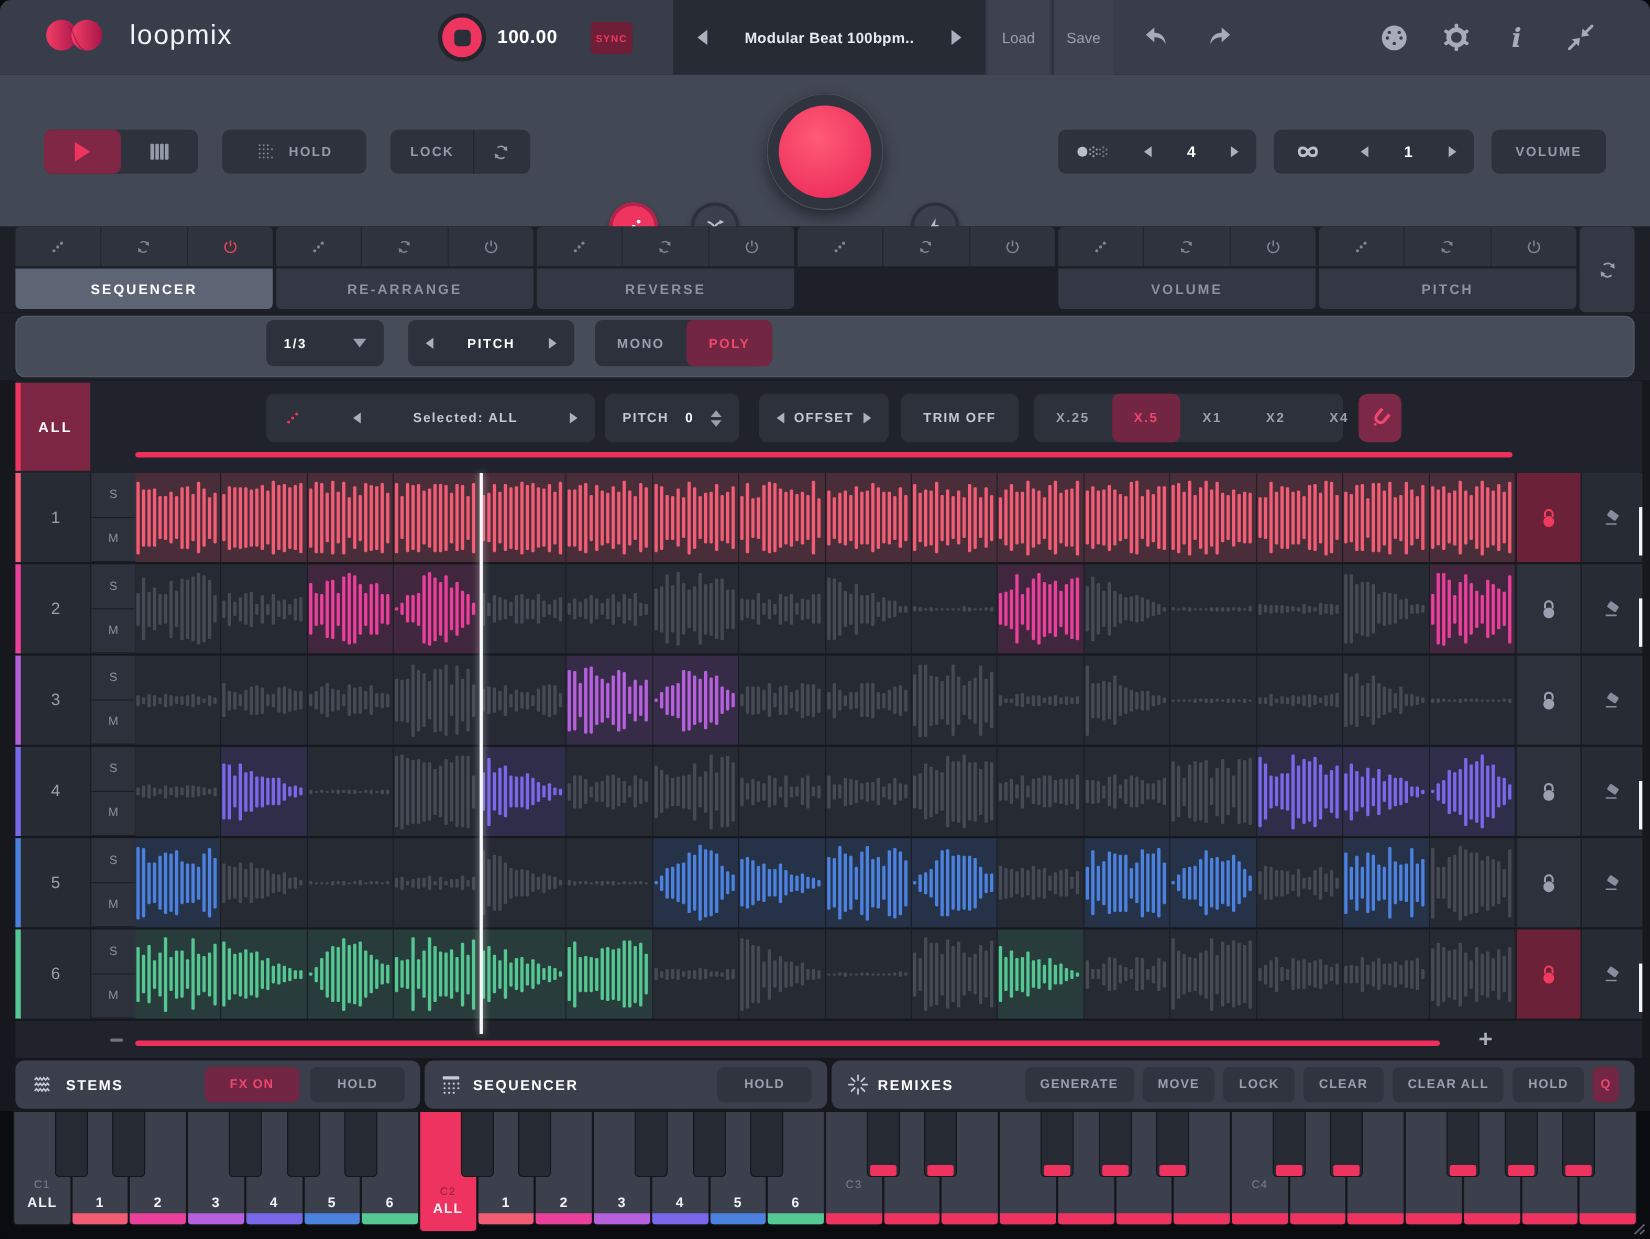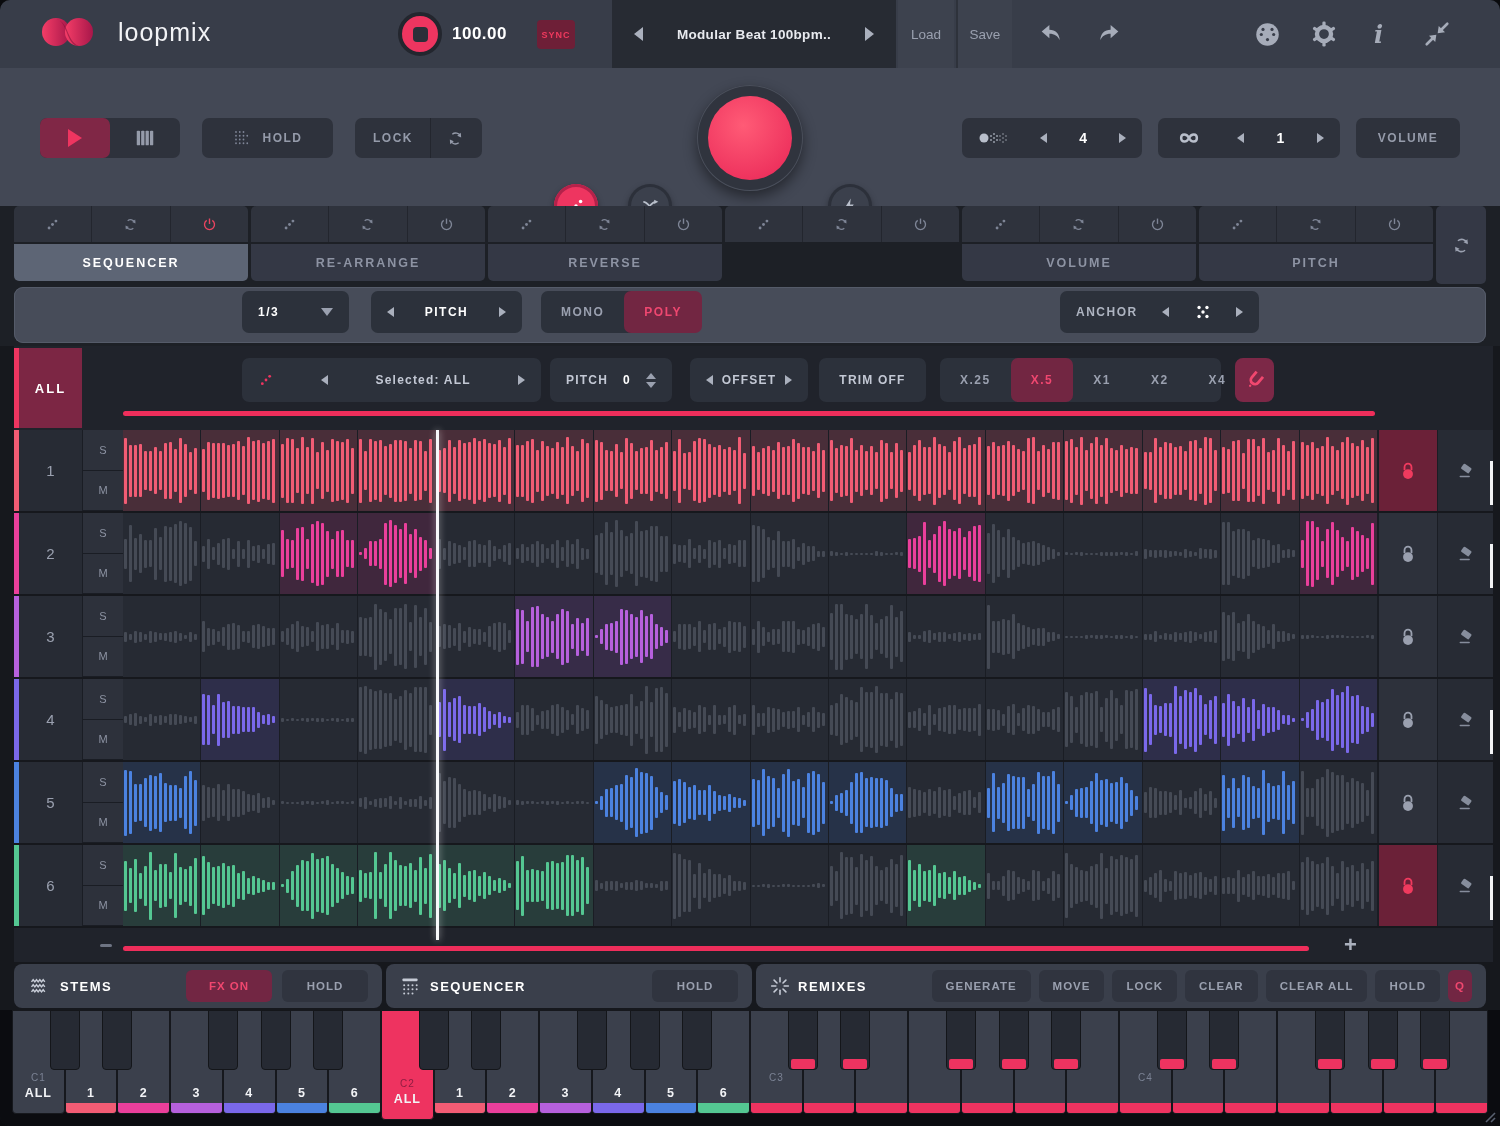--- a/index.html
+++ b/index.html
@@ -481,32 +481,20 @@
     </div>
     <div class="sctl" style="left:371px;width:151px">
       <i class="chev sm l"></i>
       <span class="white">PITCH</span>
       <i class="chev sm r"></i>
     </div>
     <div class="seg" id="voiceSeg" style="left:541px;width:148px">
         <div class="opt" style="flex: 1 1 0%;">MONO</div>
         <div class="opt on" style="flex: 1 1 0%;">POLY</div>
       </div>
-    <div class="sctl" style="left:1060px;width:199px;gap:14px">
-      <span>ANCHOR</span>
-      <i class="chev sm l"></i>
-      <svg width="18" height="18" viewBox="0 0 16 16" fill="#fff">
-          <circle cx="4.5" cy="4" r="1.5"></circle>
-          <circle cx="11.5" cy="4" r="1.5"></circle>
-          <circle cx="8" cy="8" r="1.5"></circle>
-          <circle cx="4.5" cy="12" r="1.5"></circle>
-          <circle cx="11.5" cy="12" r="1.5"></circle>
-        </svg>
-      <i class="chev sm r"></i>
-    </div>
   </div>
 
   <div class="main">
     <div class="garea" id="garea">
       <div class="selrow">
         <div class="allwrap">
           <div class="allstripe"></div>
           <div class="allbox">ALL</div>
         </div>
         <div class="ctl2" style="left:228px;width:299px">

